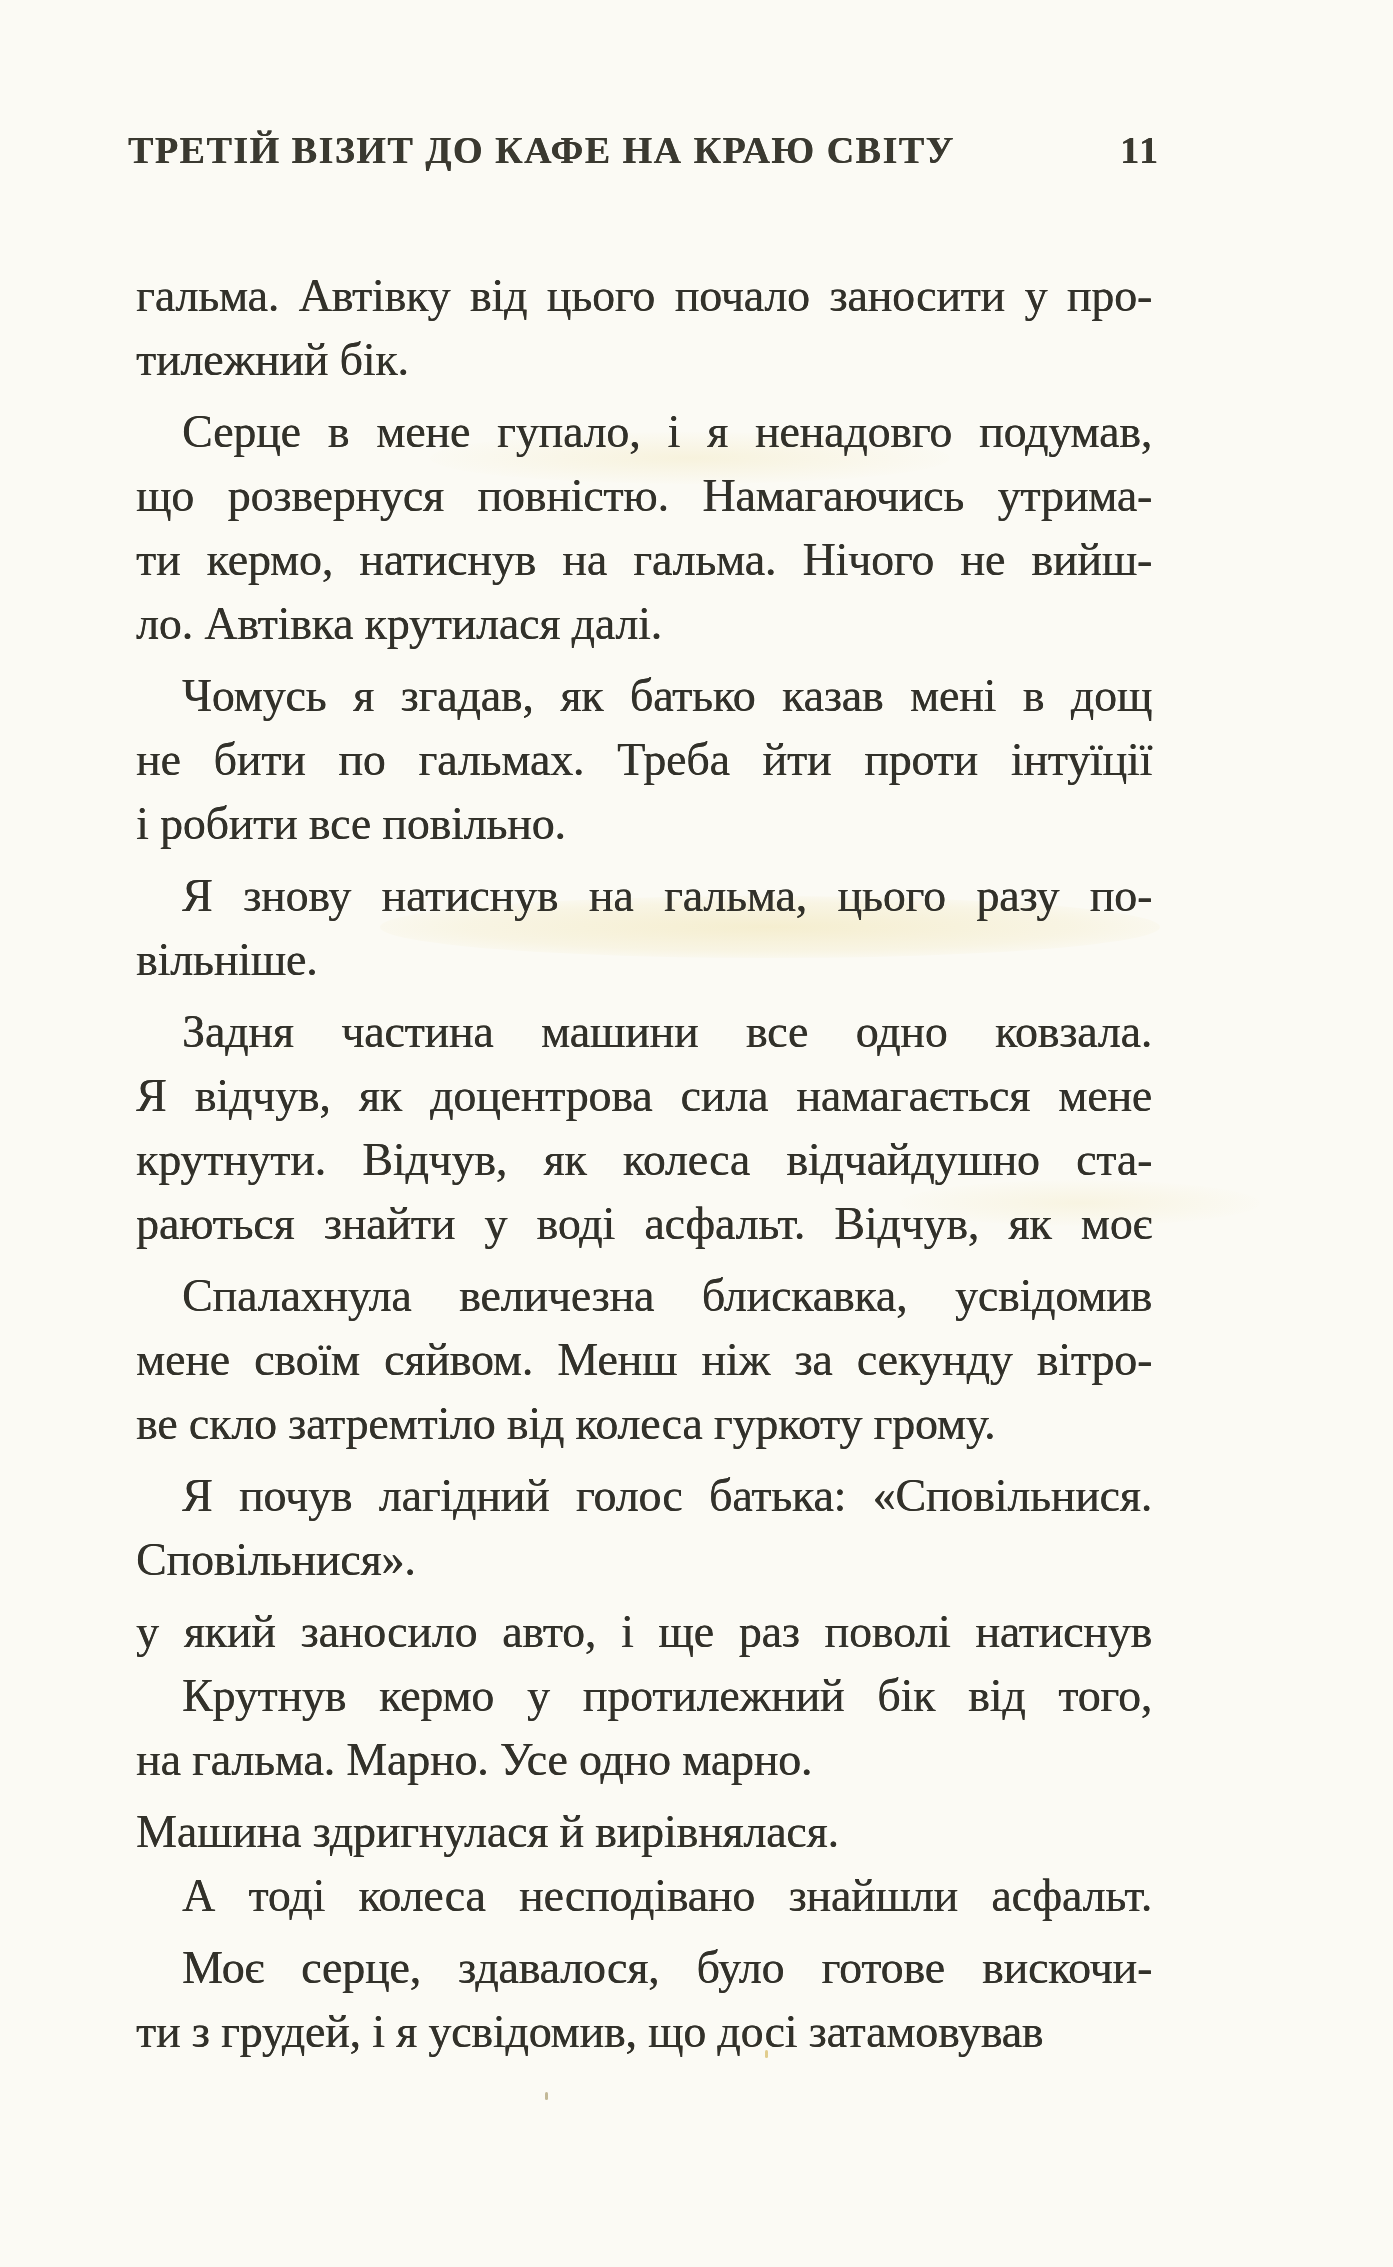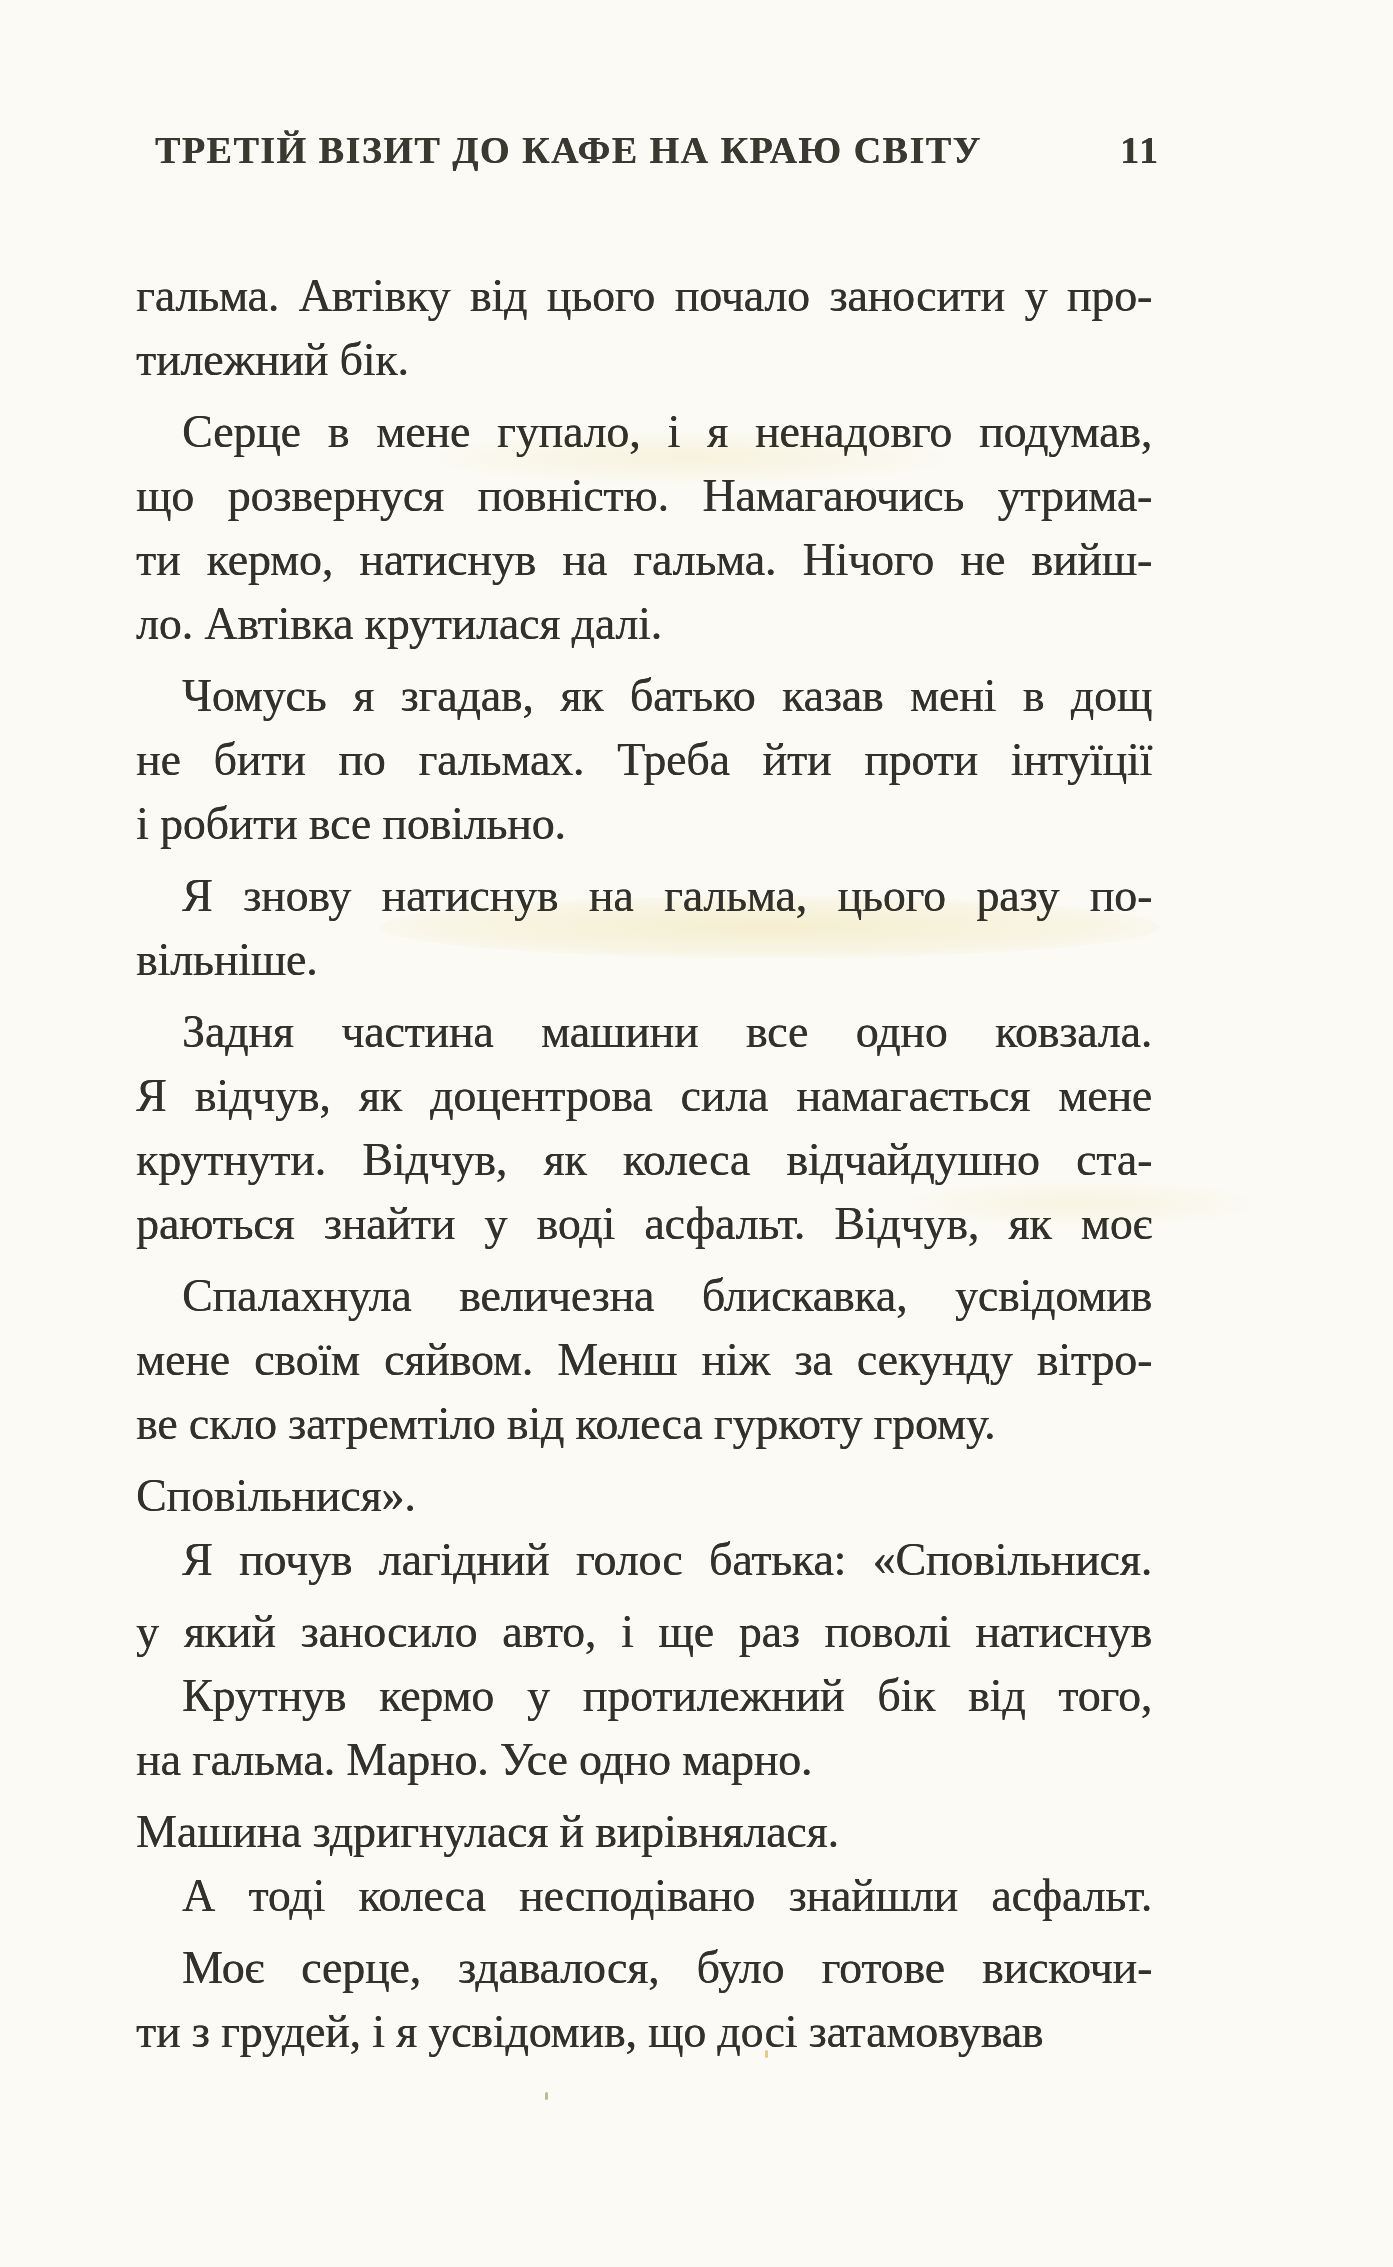--- a/index.html
+++ b/index.html
@@ -30,21 +30,20 @@
     justify-content: space-between;
     align-items: baseline;
     color: var(--header_fg);
   }
   .chapter-title {
     font-size: 38px;
     font-weight: bold;
     letter-spacing: 1.5px;
     white-space: nowrap;
     text-shadow: 0.3px 0 0 currentColor;
-    margin-left: 27px;
   }
   .page-number {
     font-size: 38px;
     font-weight: bold;
     letter-spacing: 2px;
     text-shadow: 0.3px 0 0 currentColor;
     text-align: right;
   }
   .text-block {
     position: absolute;
@@ -136,22 +135,22 @@
         <div class="line just">Я відчув, як доцентрова сила намагається мене</div>
         <div class="line just">крутнути. Відчув, як колеса відчайдушно ста-</div>
         <div class="line just">раються знайти у воді асфальт. Відчув, як моє</div>
       </div>
       <div class="paragraph">
         <div class="line indent just">Спалахнула величезна блискавка, усвідомив</div>
         <div class="line just">мене своїм сяйвом. Менш ніж за секунду вітро-</div>
         <div class="line">ве скло затремтіло від колеса гуркоту грому.</div>
       </div>
       <div class="paragraph">
+        <div class="line indent just">Я почув лагідний голос батька: «Сповільнися.</div>
         <div class="line">Сповільнися».</div>
-        <div class="line indent just">Я почув лагідний голос батька: «Сповільнися.</div>
       </div>
       <div class="paragraph">
         <div class="line just">у який заносило авто, і ще раз поволі натиснув</div>
         <div class="line indent just">Крутнув кермо у протилежний бік від того,</div>
         <div class="line">на гальма. Марно. Усе одно марно.</div>
       </div>
       <div class="paragraph">
         <div class="line">Машина здригнулася й вирівнялася.</div>
         <div class="line indent just">А тоді колеса несподівано знайшли асфальт.</div>
       </div>

